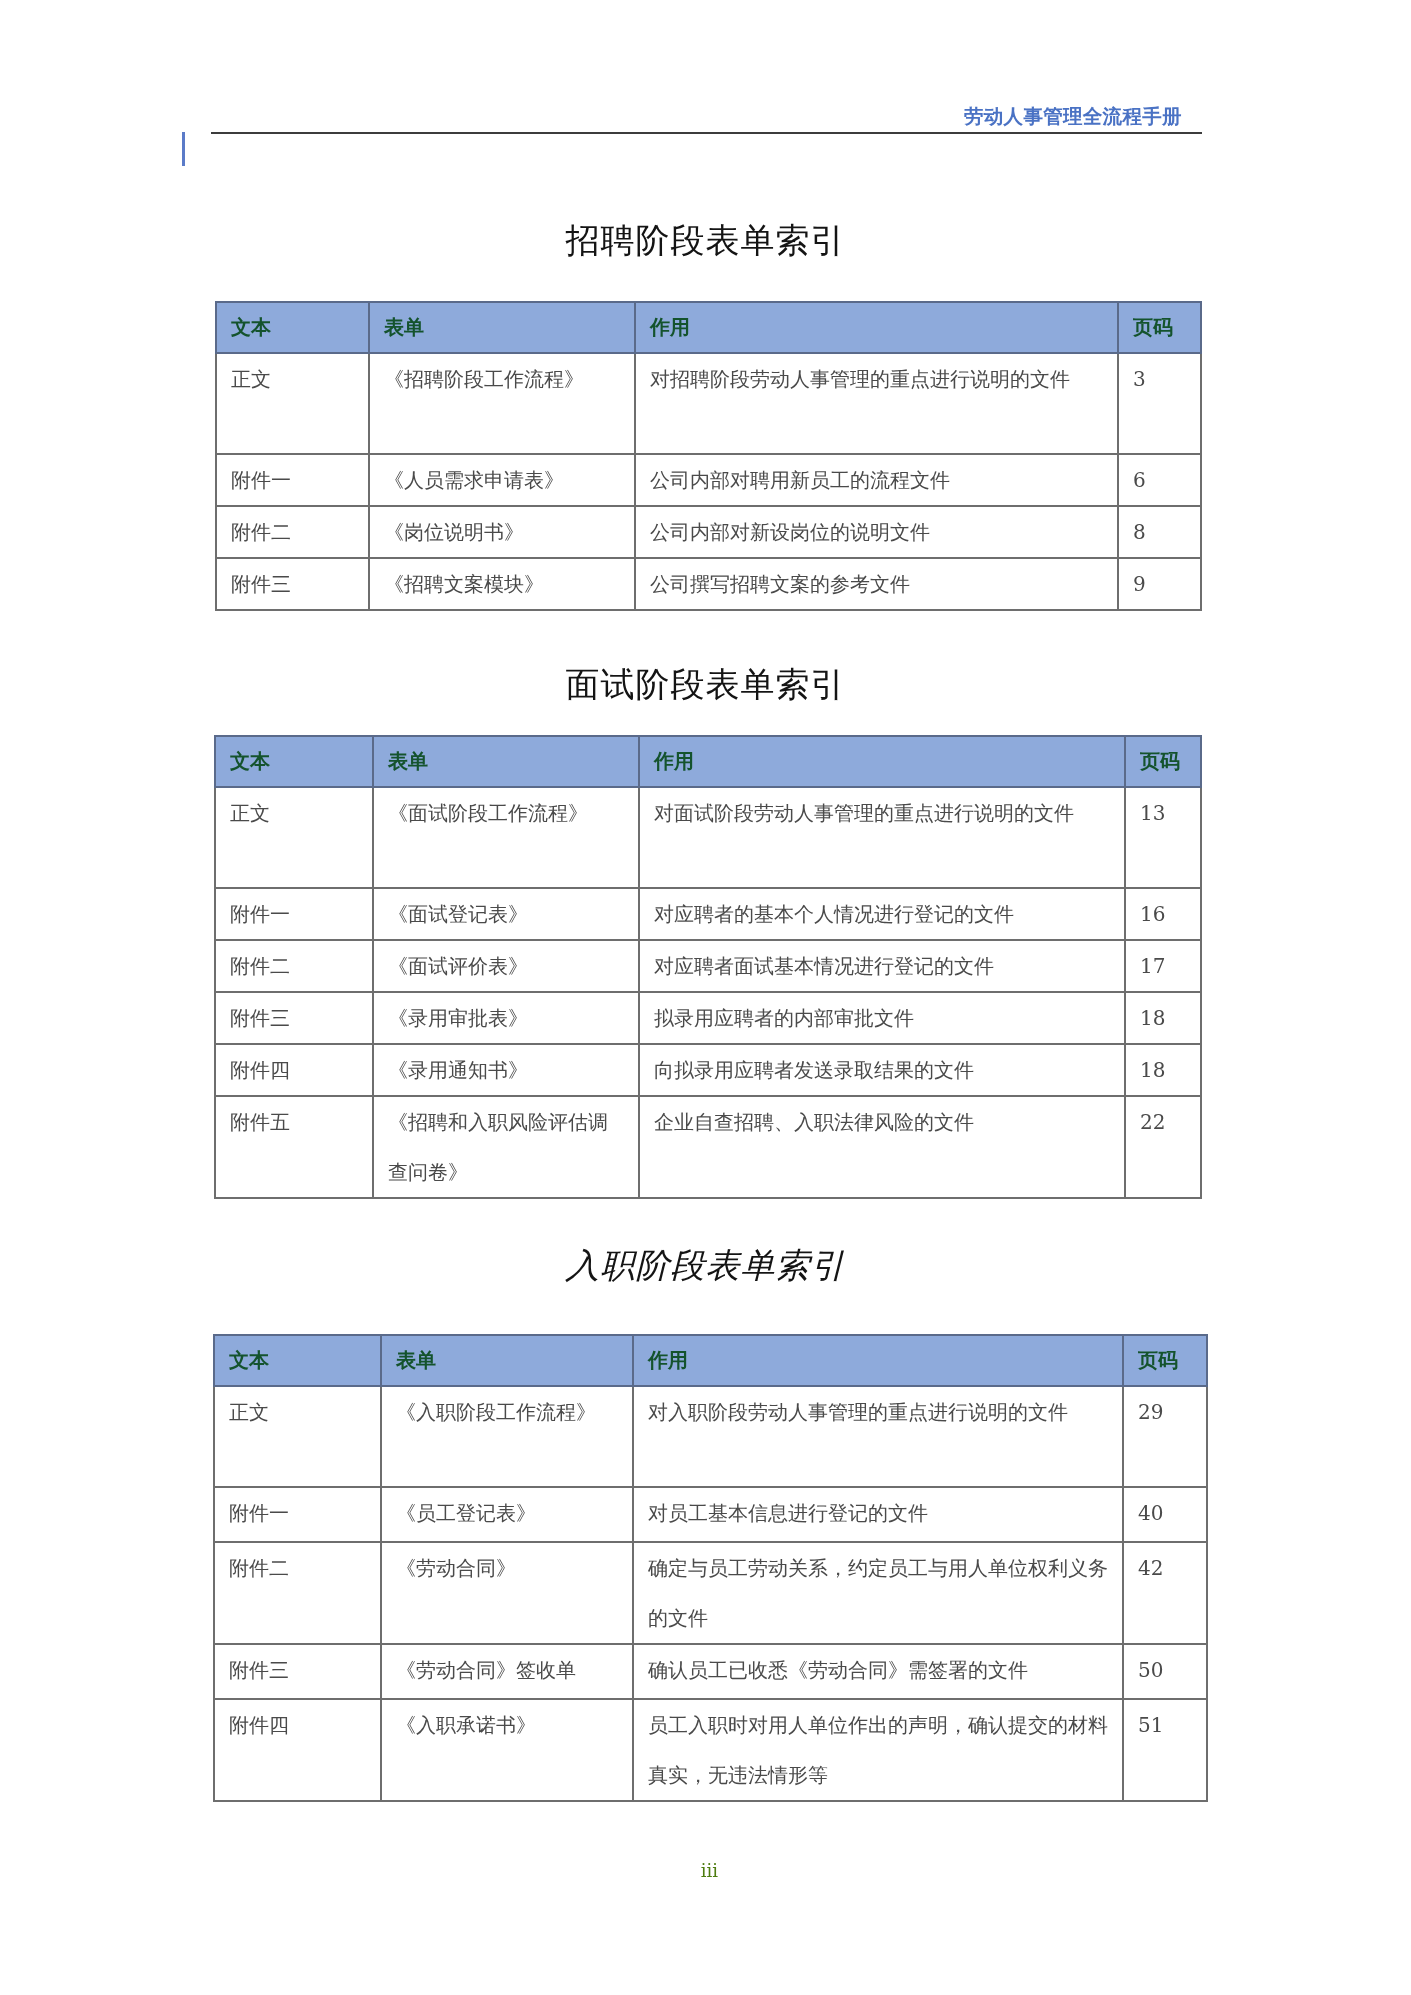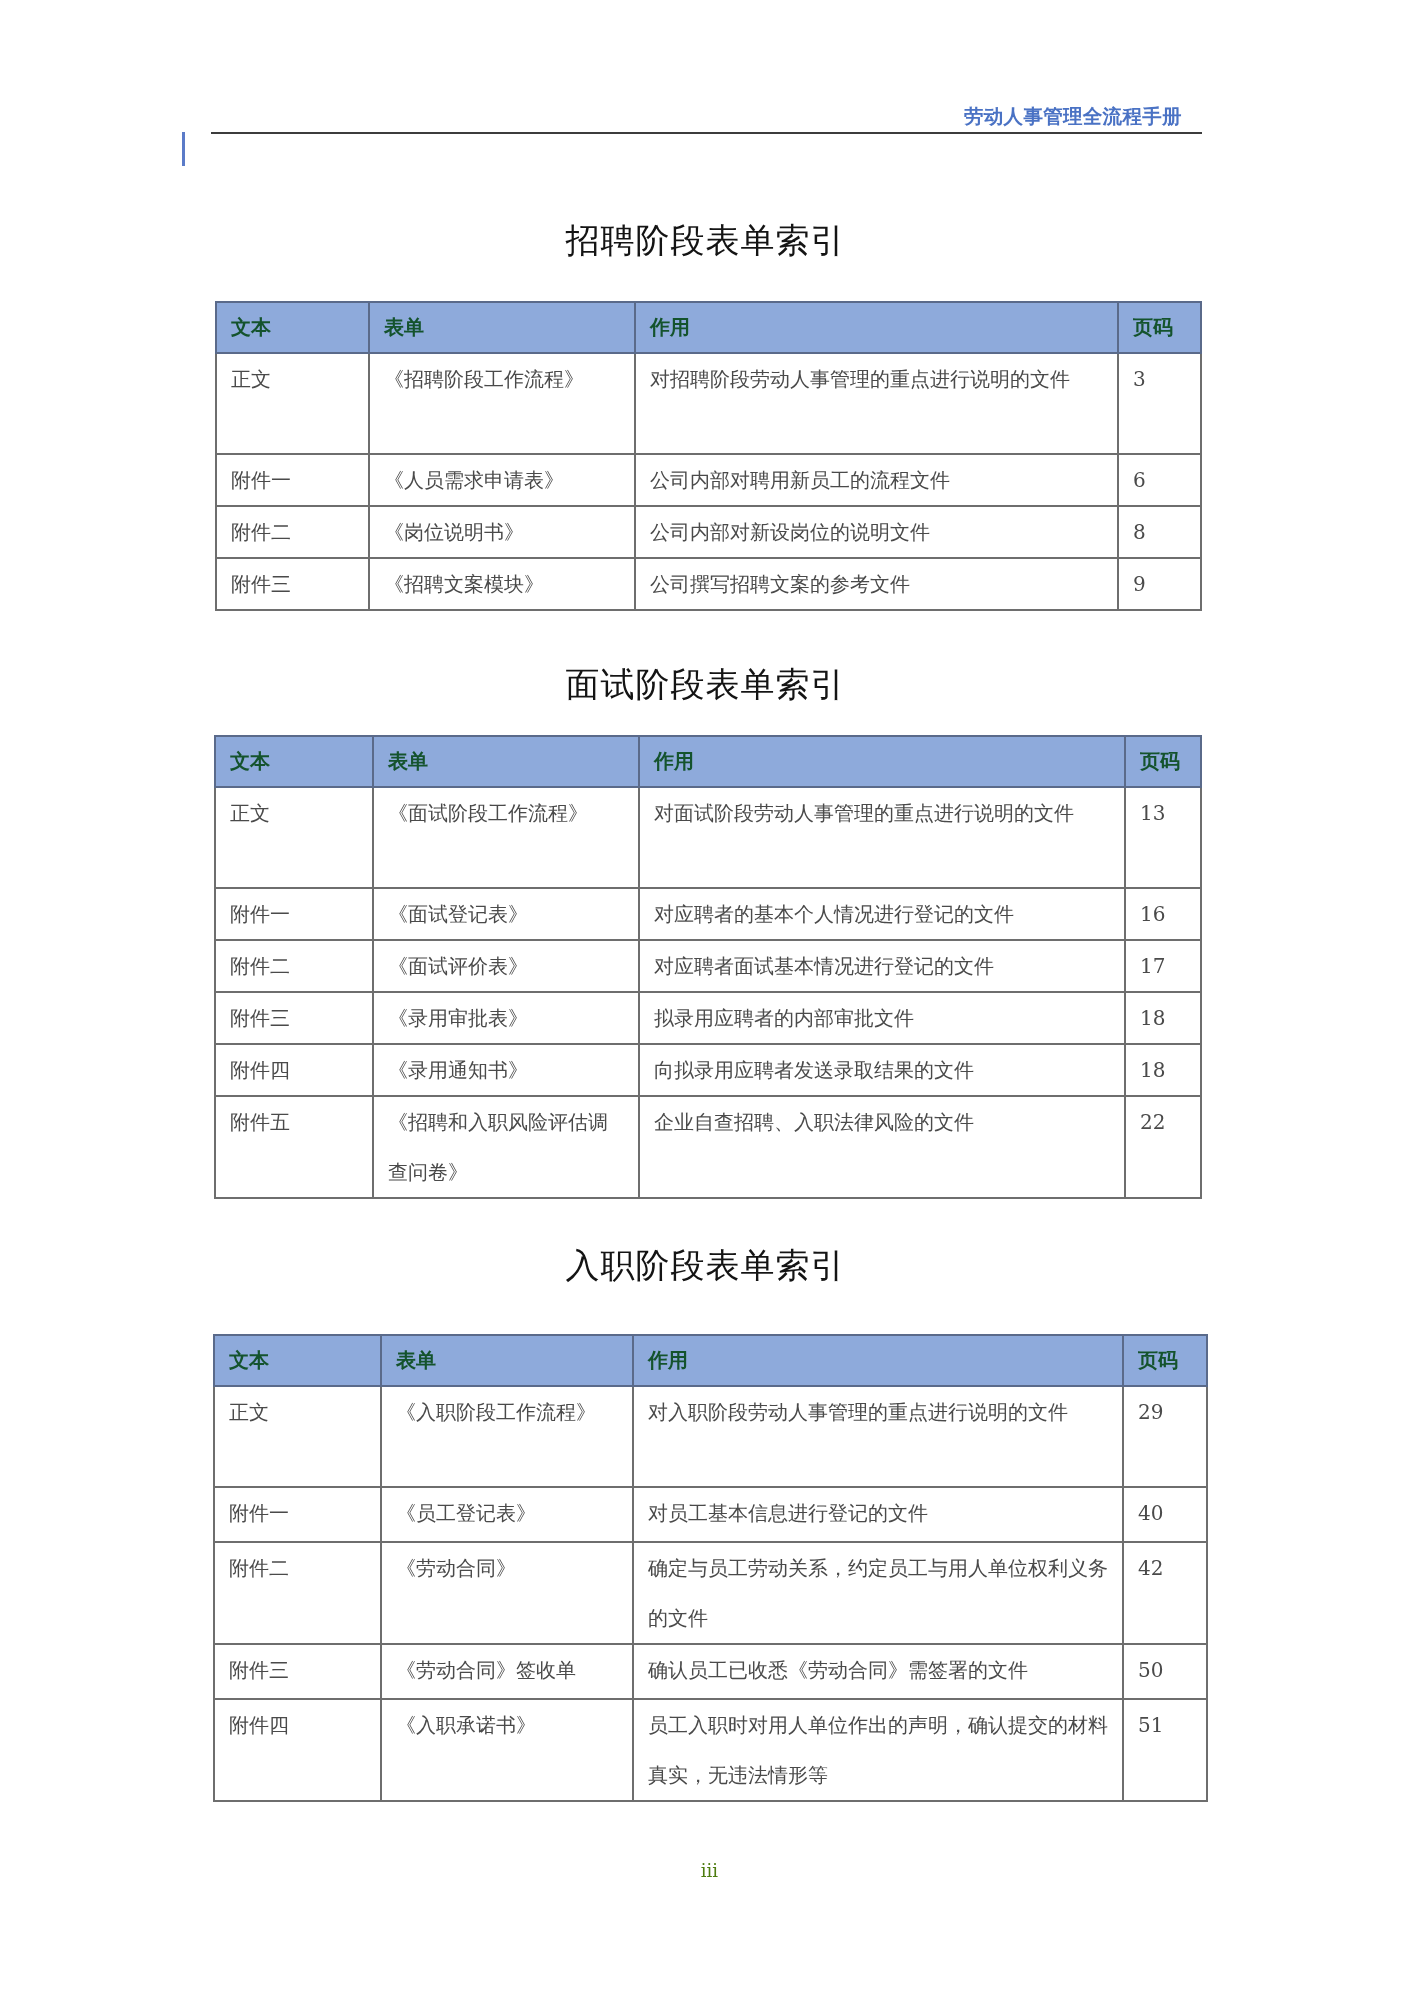--- a/index.html
+++ b/index.html
@@ -134,21 +134,21 @@
     </tr>
     <tr>
       <td class="r2">附件五</td>
       <td class="r2">《招聘和入职风险评估调查问卷》</td>
       <td class="r2">企业自查招聘、入职法律风险的文件</td>
       <td class="r2">22</td>
     </tr>
   </tbody>
 </table>
 
-<div class="section-title" style="top:1245px;">入职阶段表单索引</div>
+<div class="section-title" style="top:1245px;font-style:italic;">入职阶段表单索引</div>
 <table class="idx" style="left:213px; top:1334px; width:993px;">
   <colgroup>
       <col style="width:167px">
       <col style="width:252px">
       <col style="width:490px">
       <col style="width:84px">
     </colgroup>
   <thead>
     <tr>
       <th>文本</th>

